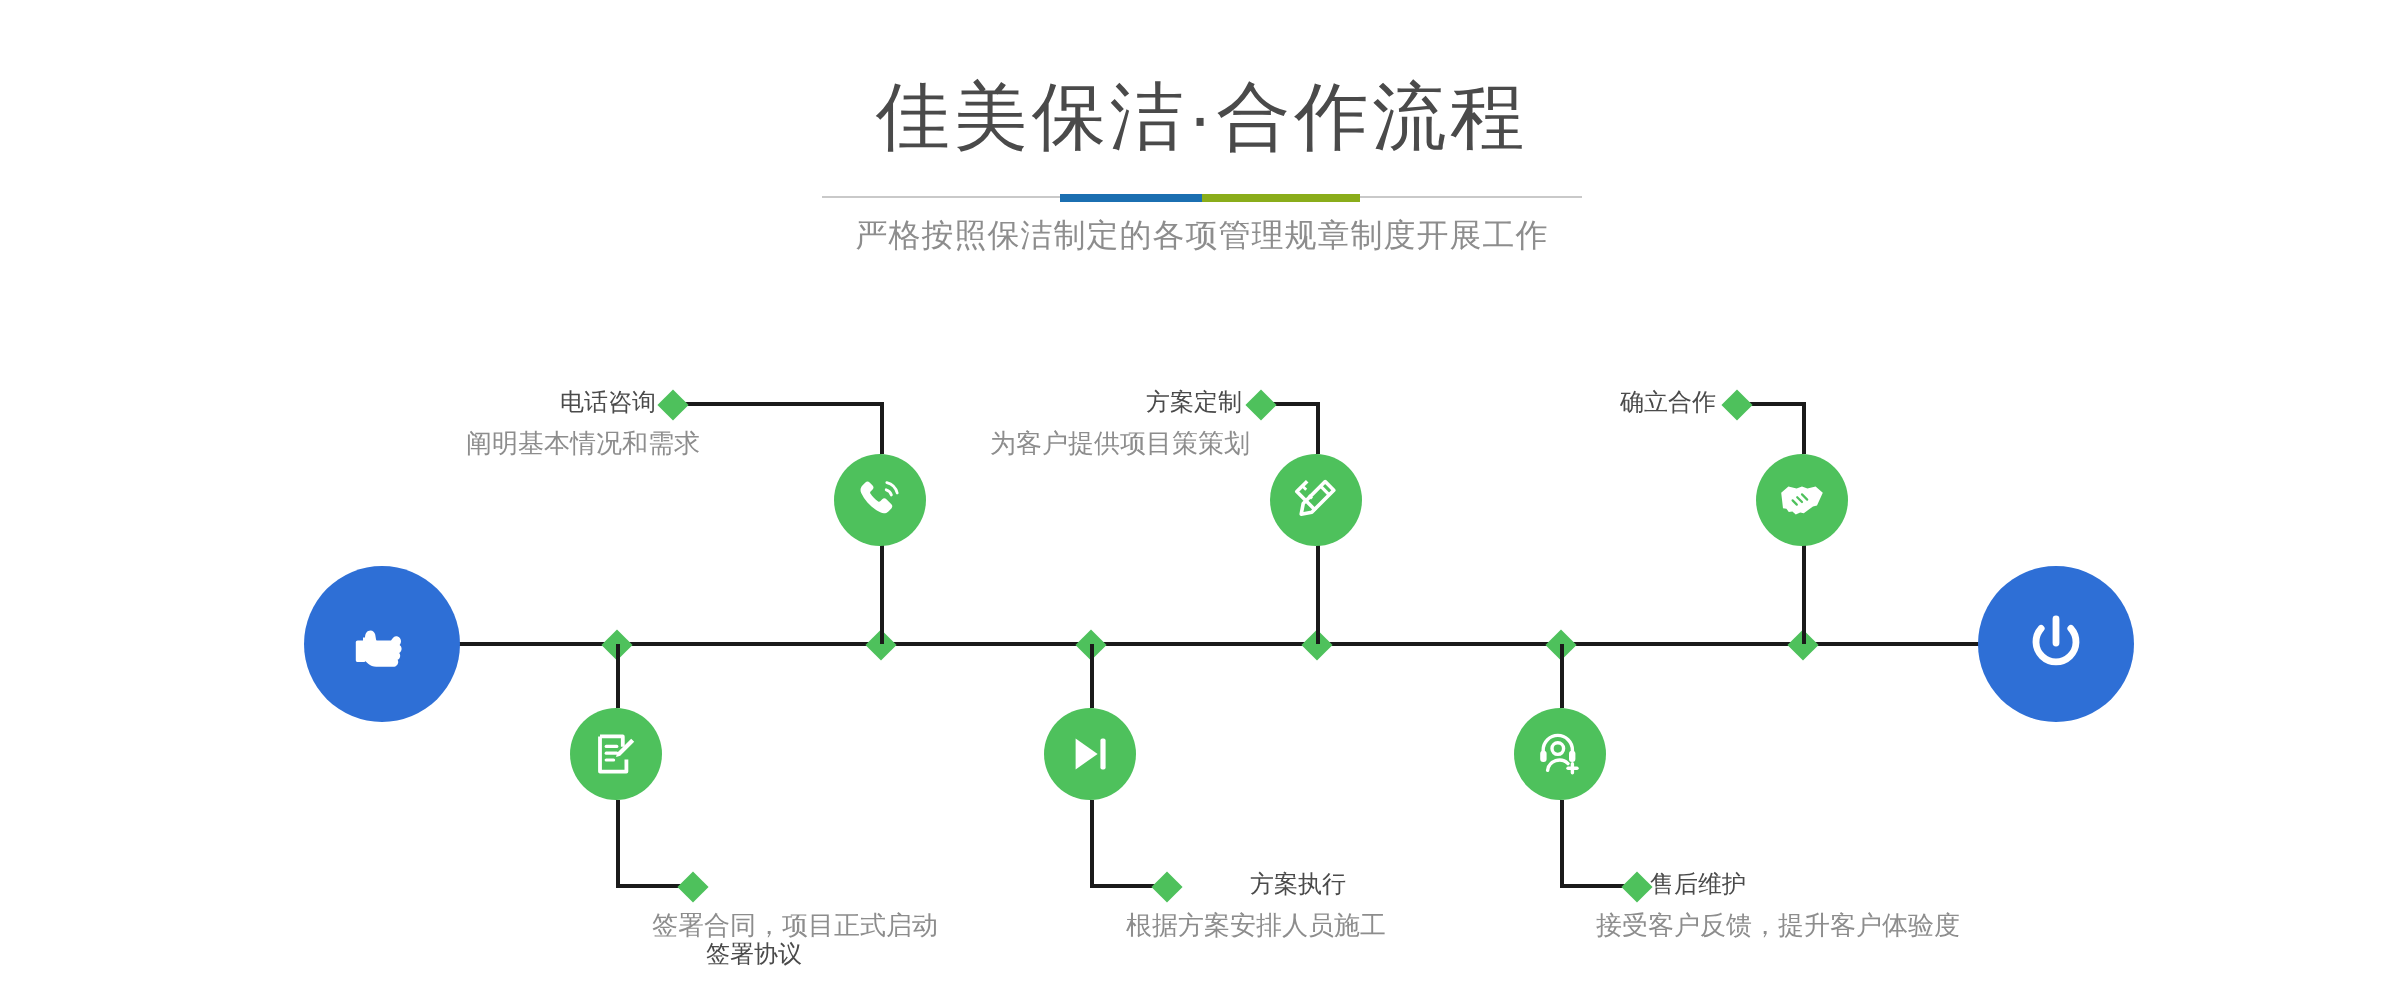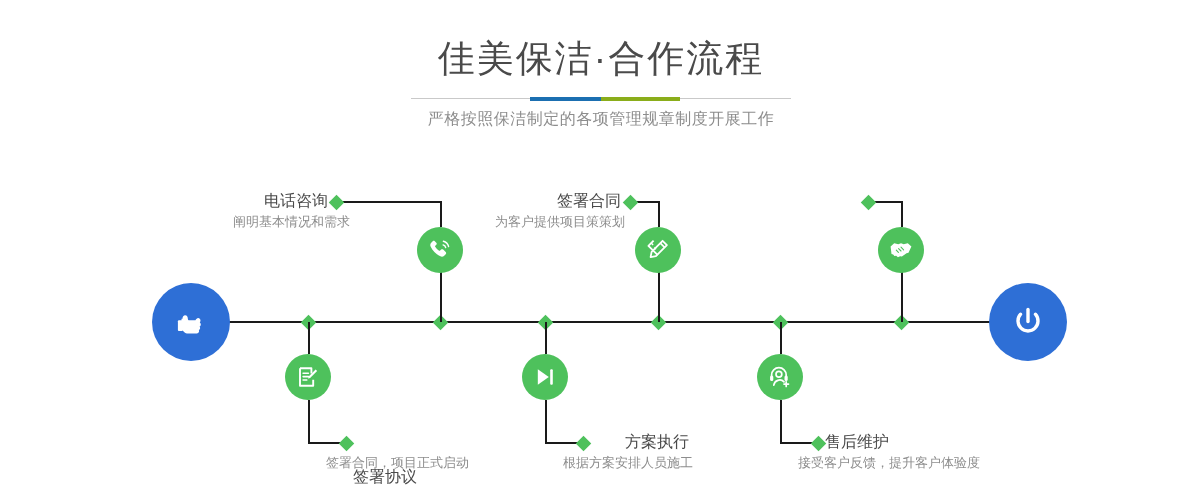--- a/index.html
+++ b/index.html
@@ -67,21 +67,21 @@
 
   
   .diamond {
     position:absolute; width:11px; height:11px; background:#4ec15c;
     transform:rotate(45deg);
   }
 
   
   .step-label {
     position:absolute; white-space:nowrap;
-    font-size:16px; color:#4a4a4a; line-height:22px;
+    font-size:12px; color:#4a4a4a; line-height:22px;
   }
   .step-desc {
     position:absolute; white-space:nowrap;
     font-size:13px; color:#8d8d8d; line-height:20px;
   }
   .align-right { text-align:right; }
   .align-left  { text-align:left; }
 </style>
 </head>
 <body>
@@ -163,21 +163,21 @@
     <span>
       <svg width="26" height="26" viewBox="0 0 26 26">
         <path fill="none" stroke="#ffffff" stroke-width="1.8" stroke-linejoin="round" d="M17.6 3.8l4.3 4.3-11 11-5.3 1 1-5.3 11-11z"></path>
         <line x1="15.3" y1="6.1" x2="19.6" y2="10.4" stroke="#ffffff" stroke-width="1.6"></line>
         <path fill="none" stroke="#ffffff" stroke-width="1.8" stroke-linejoin="round" d="M8.6 3.6L3.4 8.8l9.4 9.4"></path>
         <line x1="6.2" y1="6" x2="8.1" y2="7.9" stroke="#ffffff" stroke-width="1.4"></line>
         <line x1="9.4" y1="10.6" x2="11" y2="12.2" stroke="#ffffff" stroke-width="1.4"></line>
       </svg>
     </span>
   </div>
-  <div class="step-label align-right" style="left:463px; top:40px; width:158px;">签署合同</div>
+  <div class="step-label align-right" style="left:463px; top:40px; width:158px;">方案定制</div>
   <div class="step-desc align-right" style="left:400px; top:62px; width:225px;">为客户提供项目策策划</div>
 
   <div class="diamond" style="left:540px; top:167px;"></div>
   <div class="stem" style="left:545px; top:172px; height:32px;"></div>
   <div class="stem" style="left:545px; top:250px; height:43px;"></div>
   <div class="arm" style="left:545px; top:292px; width:36px;"></div>
   <div class="diamond" style="left:578px; top:288px;"></div>
   <div class="step-icon" style="left:522px; top:204px;">
     <span>
       <svg width="26" height="26" viewBox="0 0 26 26">
@@ -195,20 +195,21 @@
   <div class="arm" style="left:869px; top:51px; width:33px;"></div>
   <div class="diamond" style="left:863px; top:47px;"></div>
   <div class="step-icon" style="left:878px; top:77px;">
     <span>
       <svg width="26" height="26" viewBox="0 0 26 26">
         <path fill="#ffffff" d="M2.6 9.4l3.6-3.1 4.1.9 2.7-.9 2.7.9 4.1-.9 3.6 3.1-2.9 6.4-2 .4-4.6 3.4-1.8-.4-2.2 1-1.7-1.4-1.8.2-1.2-1.6-1.7-.3z"></path>
         <path fill="none" stroke="#4ec15c" stroke-width="1.1" stroke-linecap="round" d="M8.3 13.2l2.1 2.1M10.6 11.6l2.4 2.4M13 10.2l2.6 2.6"></path>
       </svg>
     </span>
   </div>
+  <div class="step-label align-right" style="left:700px; top:40px; width:158px;">确立合作</div>
 
   <div class="diamond" style="left:775px; top:167px;"></div>
   <div class="stem" style="left:780px; top:172px; height:32px;"></div>
   <div class="stem" style="left:780px; top:250px; height:43px;"></div>
   <div class="arm" style="left:780px; top:292px; width:36px;"></div>
   <div class="diamond" style="left:813px; top:288px;"></div>
   <div class="step-icon" style="left:757px; top:204px;">
     <span>
       <svg width="26" height="26" viewBox="0 0 26 26">
         <path fill="none" stroke="#ffffff" stroke-width="1.7" stroke-linecap="round" d="M4.6 13.8V11a7.3 7.3 0 0 1 14.6 0v2.8"></path>

